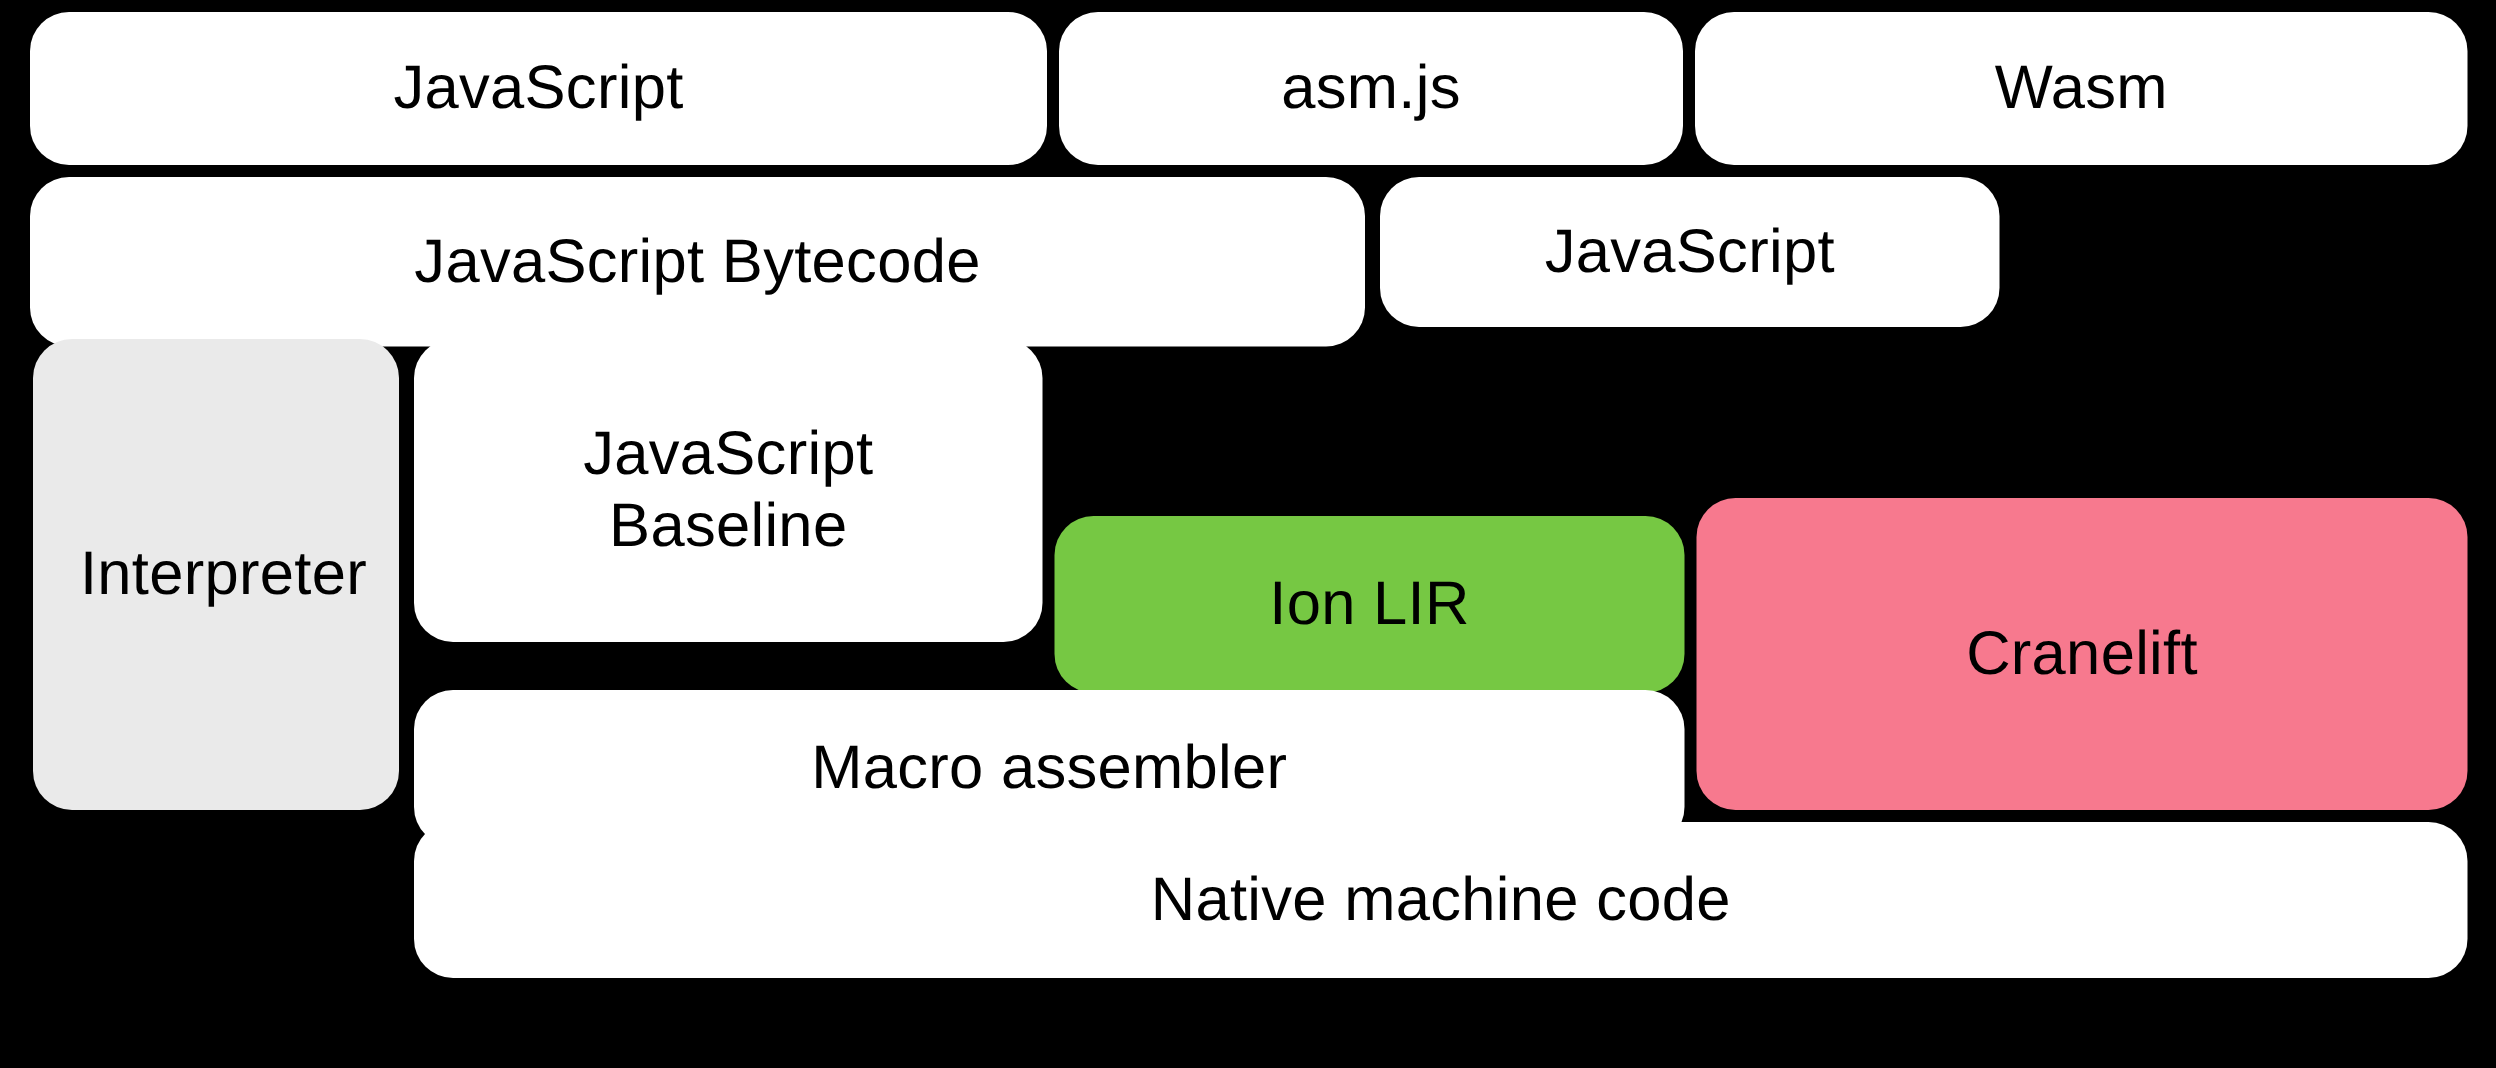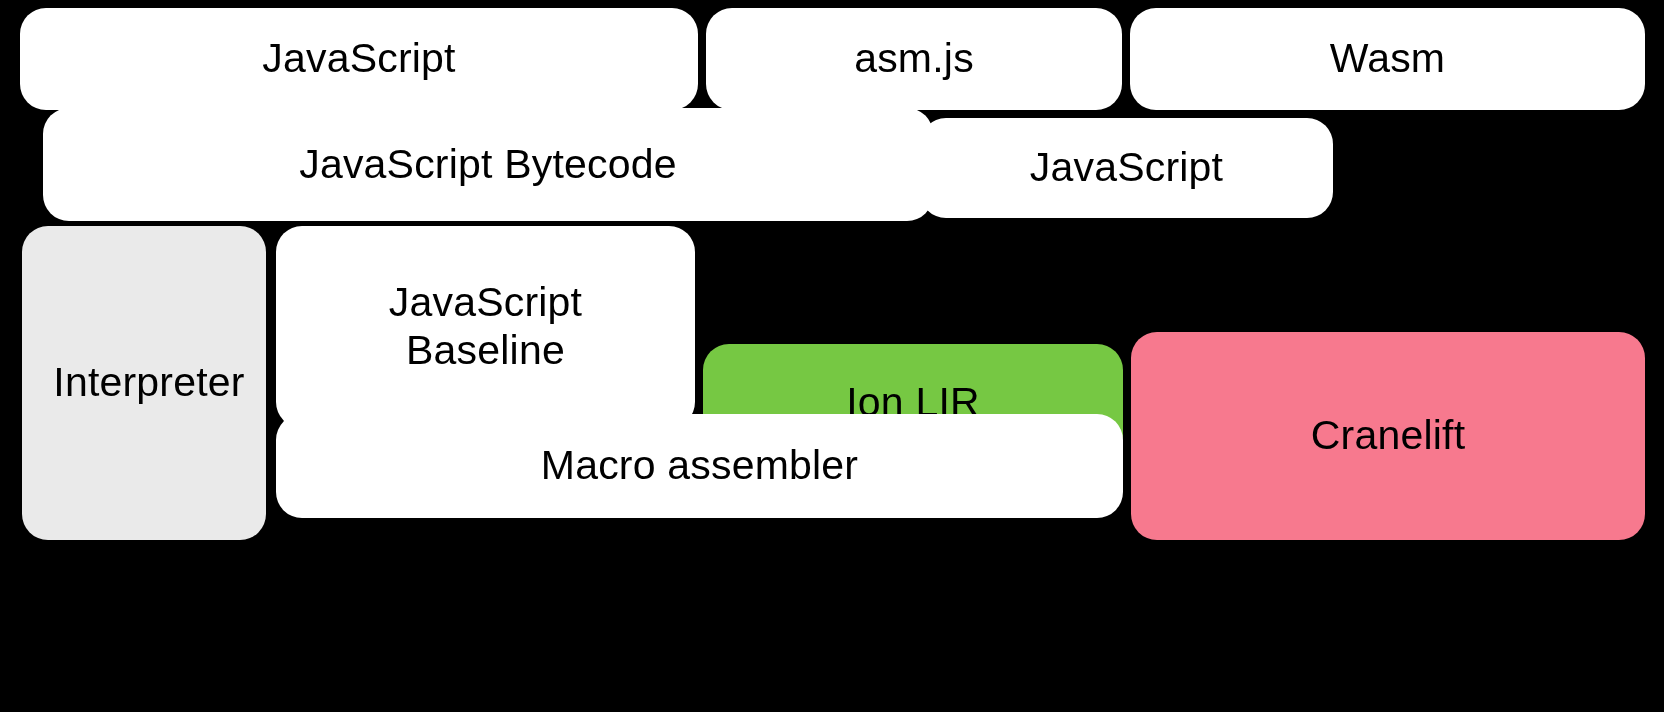--- a/index.html
+++ b/index.html
@@ -37,21 +37,22 @@
   .fill-green { background: #76C843; }
   .fill-pink  { background: #F7798E; }
 </style>
 </head>
 <body>
 
 <div id="stage">
     <div class="node fill-white" style="left: 20px; top: 8px; width: 678px; height: 102px;">JavaScript</div>
     <div class="node fill-white" style="left: 1130px; top: 8px; width: 515px; height: 102px;">Wasm</div>
     <div class="node fill-white" style="left: 706px; top: 8px; width: 416px; height: 102px;">asm.js</div>
-    <div class="node fill-white" style="left: 20px; top: 108px; width: 890px; height: 113px; margin-left: 23px;">JavaScript Bytecode</div>
+    <div class="node fill-white" style="left: 20px; top: 118px; width: 890px; height: 113px;">JavaScript Bytecode</div>
     <div class="node fill-white" style="left: 920px; top: 118px; width: 413px; height: 100px;">JavaScript</div>
     <div class="node fill-grey" style="left: 22px; top: 226px; width: 244px; height: 314px; padding-left: 18px;">Interpreter</div>
     <div class="node fill-white" style="left: 276px; top: 226px; width: 419px; height: 202px;">JavaScript
 Baseline</div>
     <div class="node fill-green" style="left: 703px; top: 332px; width: 420px; height: 118px; margin-top: 12px;">Ion LIR</div>
     <div class="node fill-pink" style="left: 1131px; top: 332px; width: 514px; height: 208px;">Cranelift</div>
-    <div class="node fill-white" style="left: 276px; top: 414px; width: 847px; height: 104px;">Macro assembler</div>
+    <div class="node fill-white" style="left: 276px; top: 460px; width: 847px; height: 104px;">Macro assembler</div>
+    <div class="node fill-white" style="left: 276px; top: 548px; width: 1369px; height: 104px;">Native machine code</div>
   </div>
 
 </body></html>

